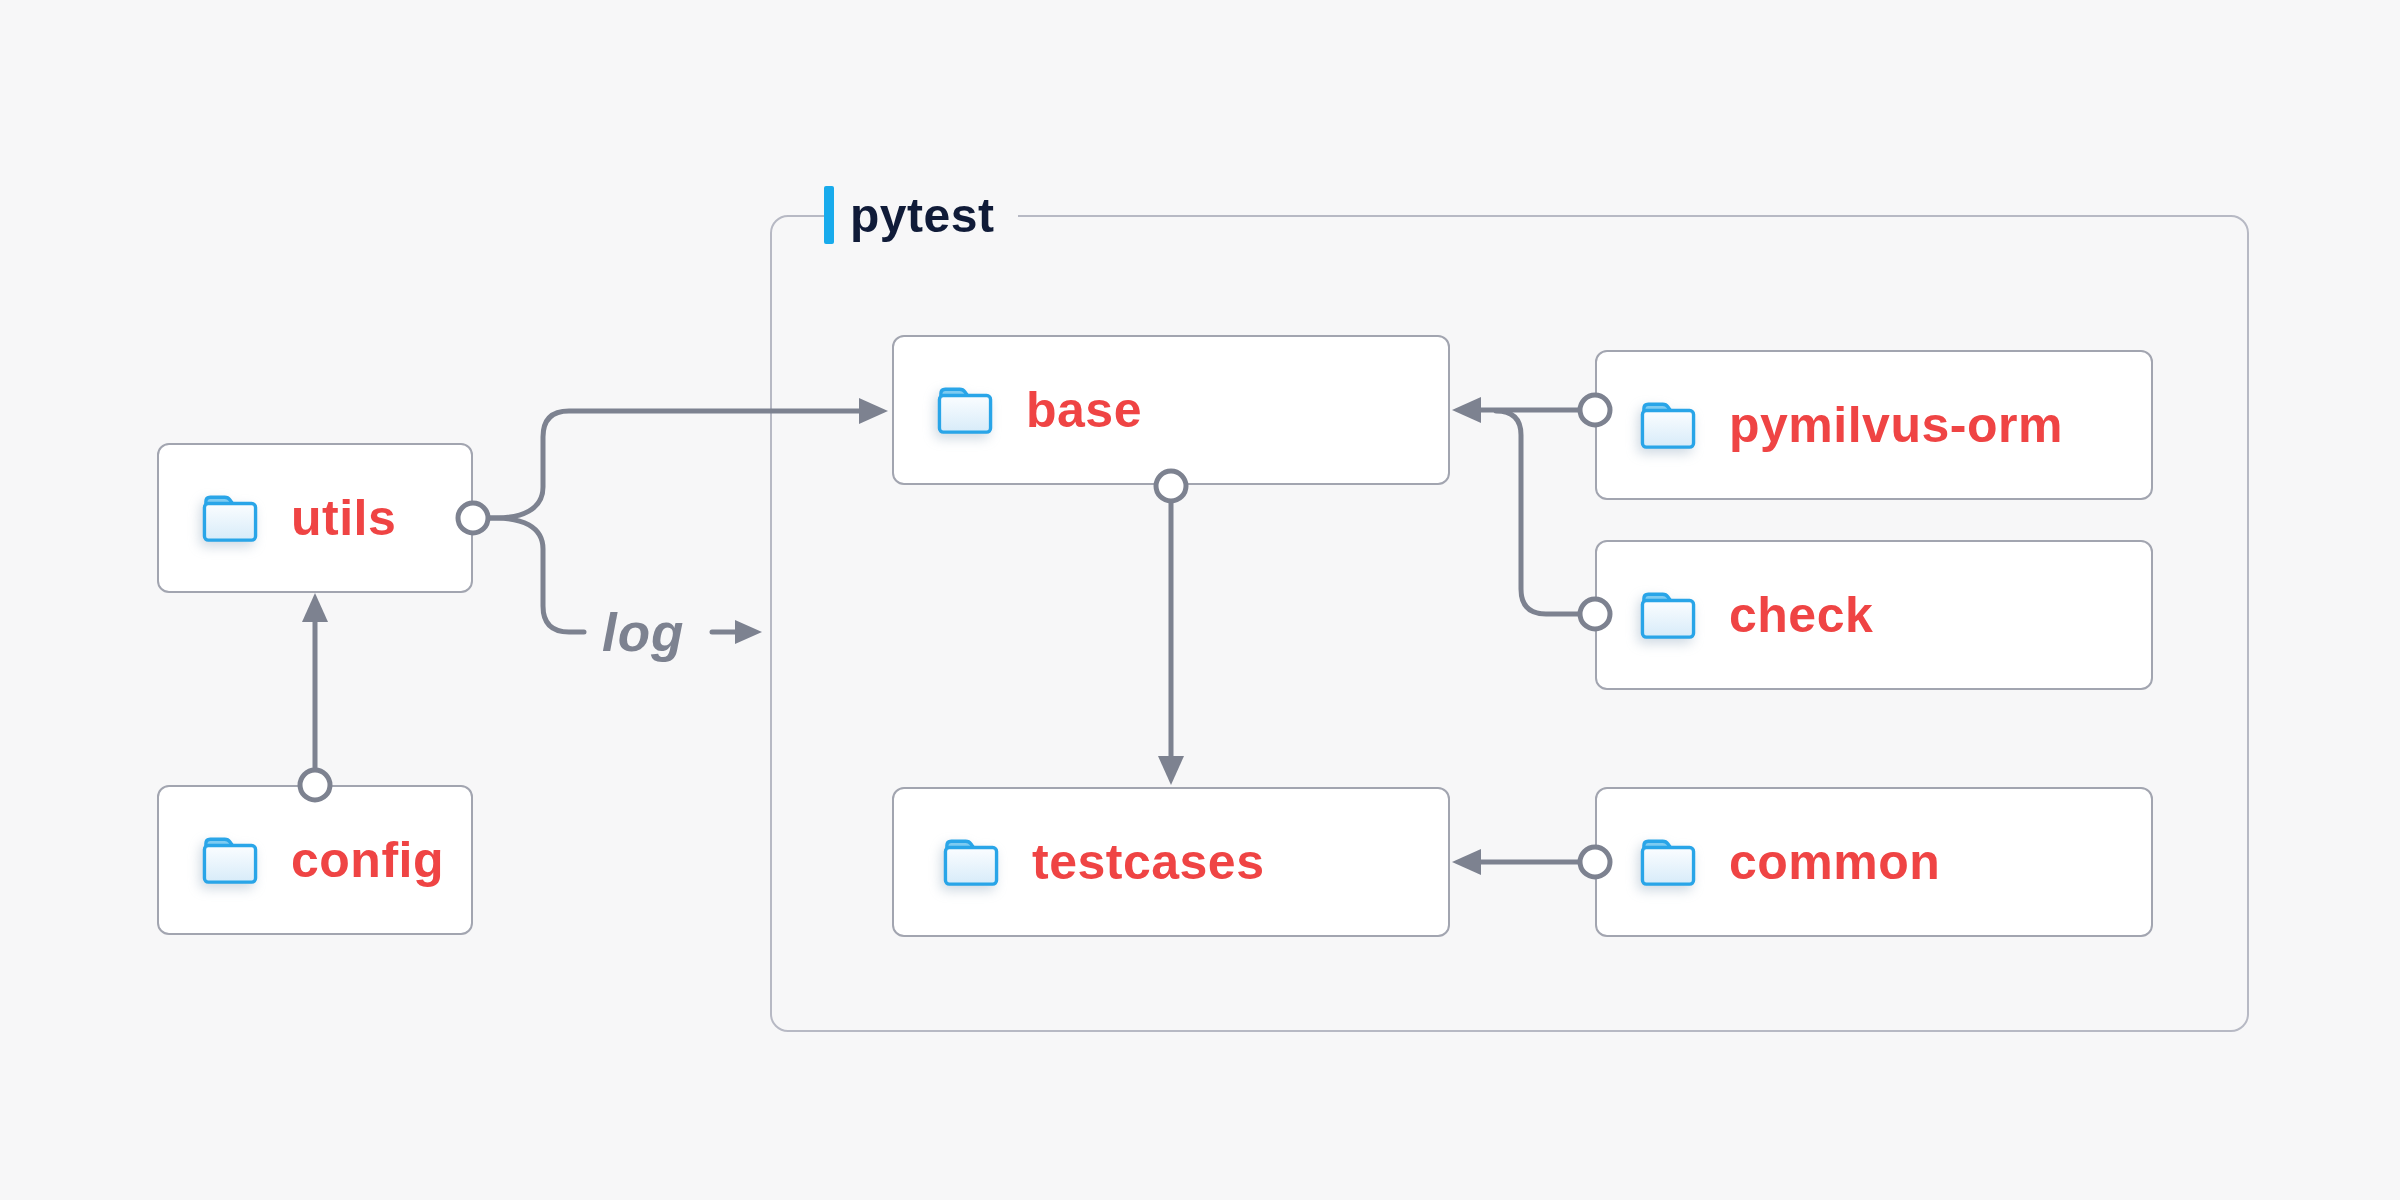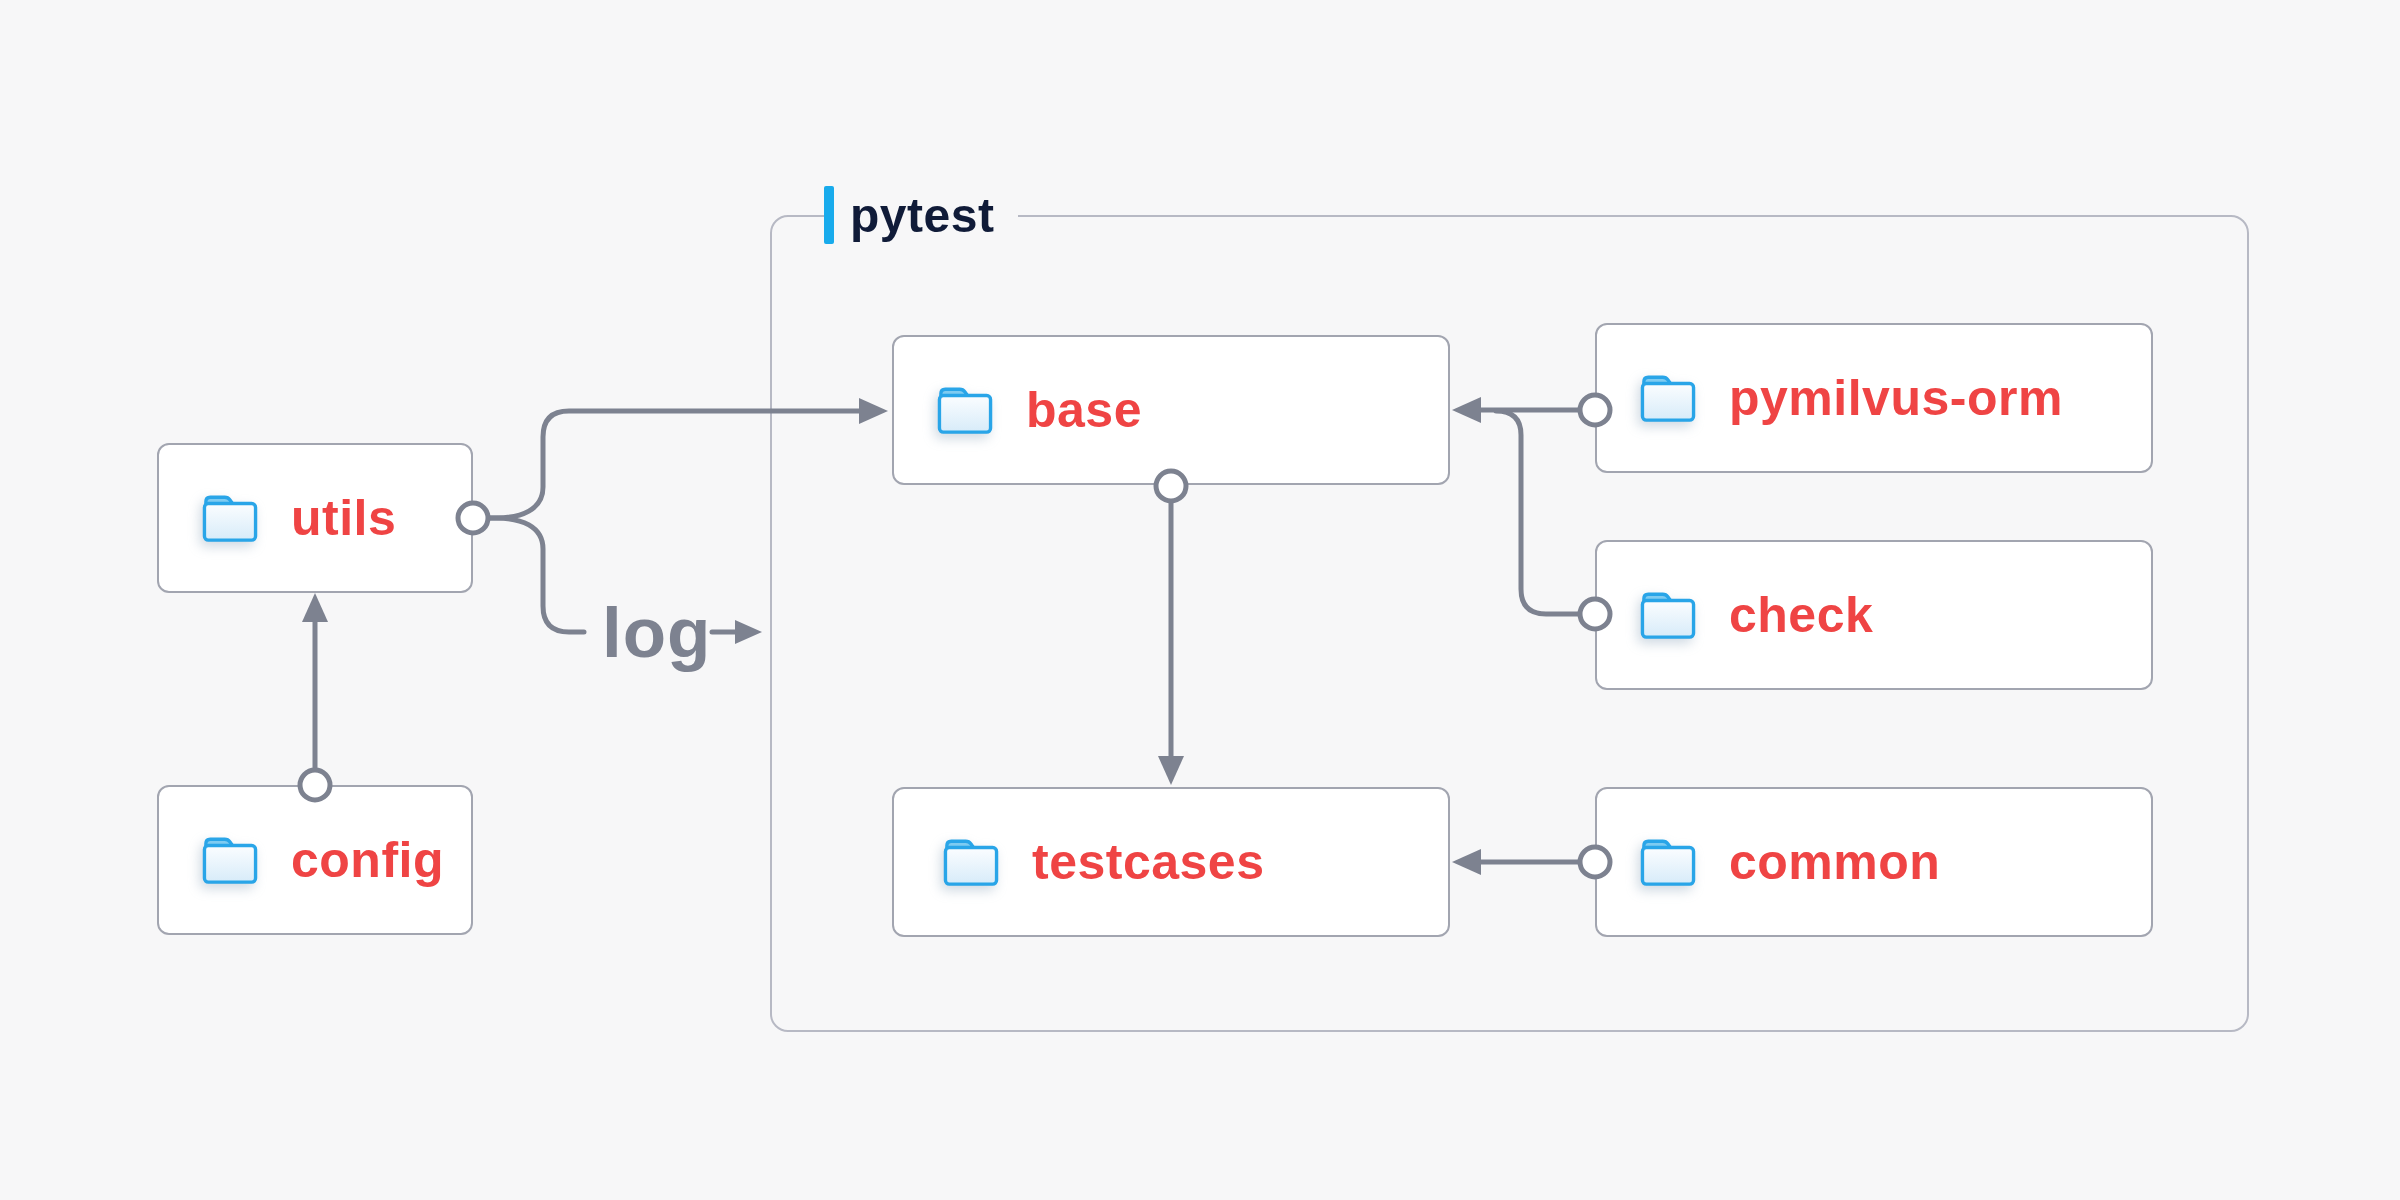--- a/index.html
+++ b/index.html
@@ -26,33 +26,33 @@
     border:2px solid #a2a5b0;border-radius:12px;
     display:flex;align-items:center;gap:30px;padding-left:40px;
     box-sizing:border-box;z-index:2;
   }
   .node .label{font-size:50px;font-weight:700;color:#ef4444;letter-spacing:.5px;}
   .folder{width:62px;height:54px;flex:0 0 auto;
     filter:drop-shadow(-3px 5px 6px rgba(120,150,175,.35));}
   .n-utils   {left:157px; top:443px; width:316px;}
   .n-config  {left:157px; top:785px; width:316px;}
   .n-base    {left:892px; top:335px; width:558px;}
-  .n-pymilvus{left:1595px;top:323px; width:558px;}
+  .n-pymilvus{left:1595px;top:350px; width:558px;}
   .n-check   {left:1595px;top:540px; width:558px;}
   .n-testcases{left:892px;top:787px; width:558px;padding-left:46px;}
   .n-common  {left:1595px;top:787px; width:558px;}
   
   .edges{position:absolute;left:0;top:0;width:2400px;height:1200px;z-index:3;pointer-events:none;}
   .edge{fill:none;stroke:#7d8290;stroke-width:5;stroke-linecap:round;}
   .ahead{fill:#7d8290;stroke:none;}
   .dot{fill:#ffffff;stroke:#7d8290;stroke-width:5;}
   
   .log-label{
     position:absolute;left:602px;top:599px;height:66px;display:flex;align-items:center;
-    font-size:71px;font-weight:600;color:#7d8290;letter-spacing:1px;z-index:4;
+    font-size:53px;font-weight:600;color:#7d8290;letter-spacing:1px;z-index:4;font-style:italic;
   }
 </style>
 </head>
 <body>
 
 <div class="stage">
 
   <svg width="0" height="0" style="position:absolute">
     <defs>
       <linearGradient id="folderFill" x1="0" y1="0" x2="0" y2="1">

